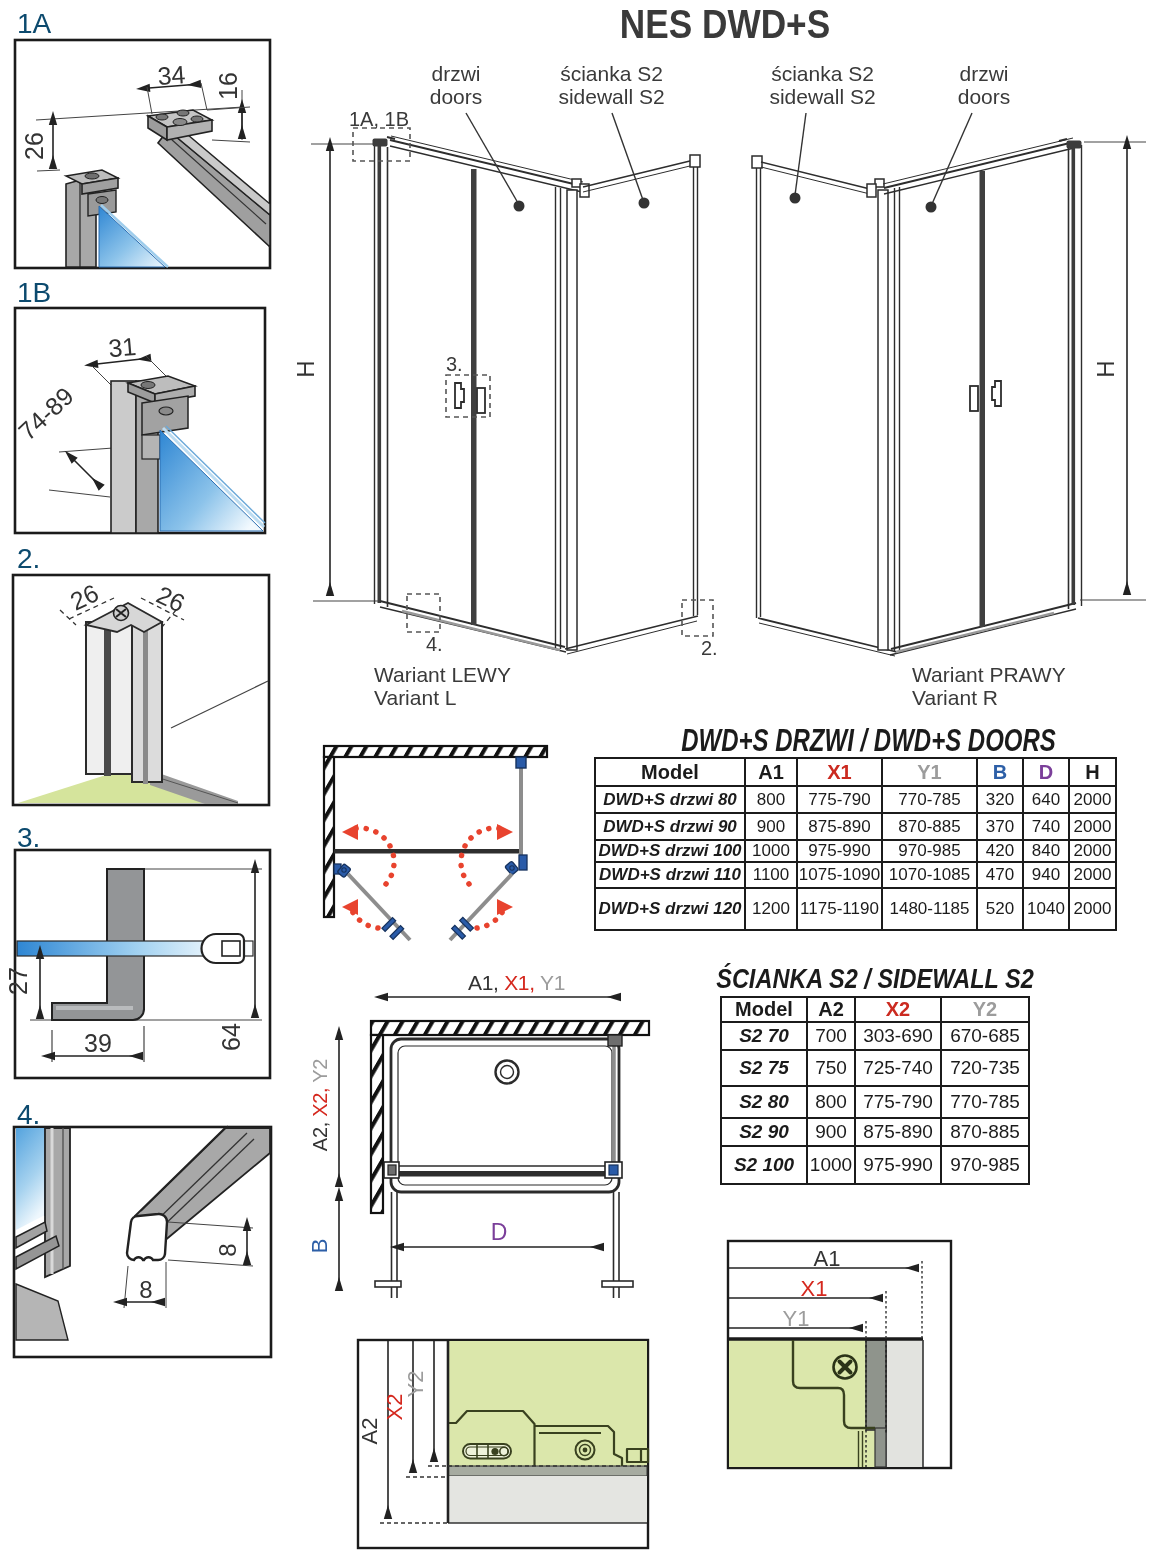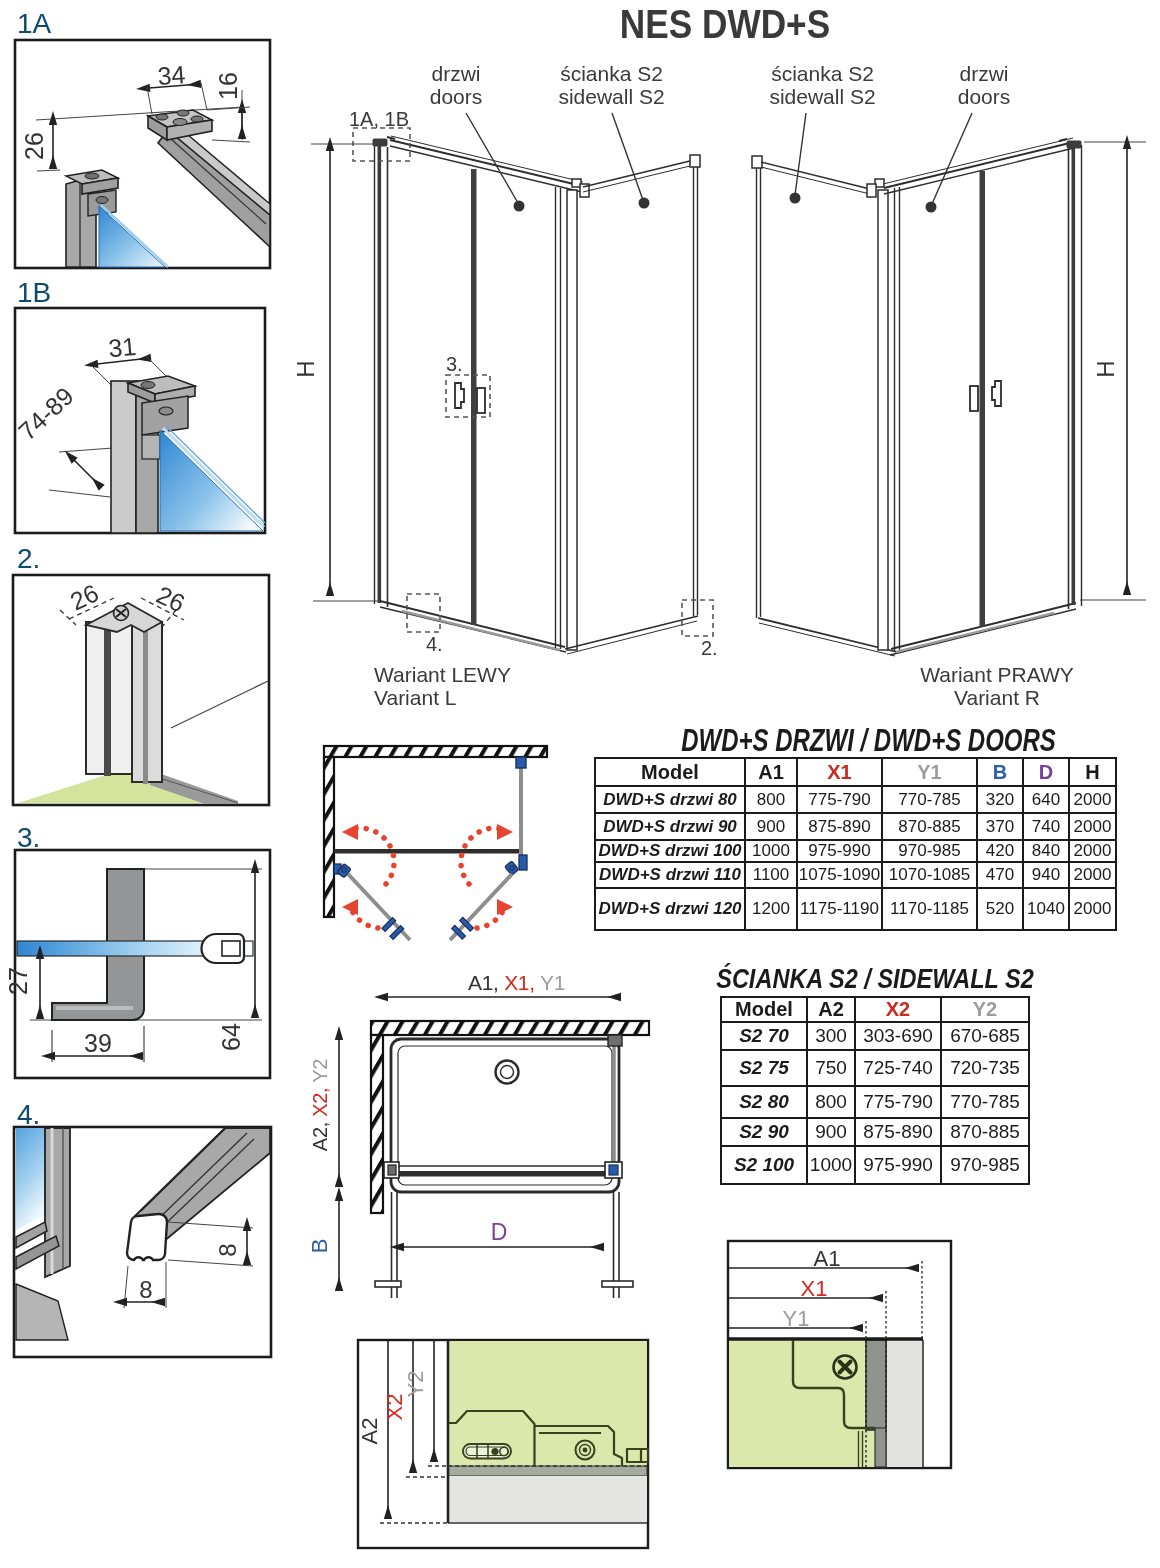--- a/index.html
+++ b/index.html
@@ -448,21 +448,21 @@
 <div class="abs lbl" style="left:554px;top:62px;width:115px;text-align:center">ścianka S2<br>sidewall S2</div>
 <div class="abs lbl" style="left:765px;top:62px;width:115px;text-align:center">ścianka S2<br>sidewall S2</div>
 <div class="abs lbl" style="left:928px;top:62px;width:112px;text-align:center">drzwi<br>doors</div>
 
 <div class="abs lbl" style="left:349px;top:108px;font-size:20px">1A, 1B</div>
 <div class="abs lbl" style="left:446px;top:353px;font-size:20px">3.</div>
 <div class="abs lbl" style="left:426px;top:633px;font-size:20px">4.</div>
 <div class="abs lbl" style="left:701px;top:637px;font-size:20px">2.</div>
 
 <div class="abs lbl" style="left:374px;top:663px">Wariant LEWY<br>Variant L</div>
-<div class="abs lbl" style="left:912px;top:663px;width:170px;text-align:center">Wariant PRAWY<br>Variant R</div>
+<div class="abs lbl" style="left:912px;top:663px;width:170px;text-align:left">Wariant PRAWY<br>Variant R</div>
 
 <div class="abs boxlbl" style="left:17px;top:8px">1A</div>
 <div class="abs boxlbl" style="left:17px;top:277px">1B</div>
 <div class="abs boxlbl" style="left:17px;top:543px">2.</div>
 <div class="abs boxlbl" style="left:17px;top:822px">3.</div>
 <div class="abs boxlbl" style="left:17px;top:1099px">4.</div>
 
 <div class="abs ttl" style="left:608px;top:722px;width:521px;text-align:center;font-size:32px;transform:scaleX(0.75);transform-origin:center">DWD+S DRZWI / DWD+S DOORS</div>
 <table id="t1" class="abs" style="left:594px;top:757px;width:521px">
 <colgroup>
@@ -517,21 +517,21 @@
         <td>1075-1090</td>
         <td>1070-1085</td>
         <td>470</td>
         <td>940</td>
         <td>2000</td>
       </tr>
 <tr style="height:42px">
         <td class="mod">DWD+S drzwi 120</td>
         <td>1200</td>
         <td>1175-1190</td>
-        <td>1170-1185</td>
+        <td>1480-1185</td>
         <td>520</td>
         <td>1040</td>
         <td>2000</td>
       </tr>
 </tbody>
   </table>
 
 <div class="abs ttl" style="left:650px;top:963px;width:450px;text-align:center;font-size:28px;transform:scaleX(0.84);transform-origin:center">ŚCIANKA S2 / SIDEWALL S2</div>
 <table id="t2" class="abs" style="left:720px;top:996px;width:308px">
 <colgroup>
@@ -542,21 +542,21 @@
     </colgroup>
 <tbody>
       <tr style="height:25px">
         <th>Model</th>
         <th>A2</th>
         <th class="red">X2</th>
         <th class="gry">Y2</th>
       </tr>
 <tr style="height:28px">
         <td class="mod">S2 70</td>
-        <td>300</td>
+        <td>700</td>
         <td>303-690</td>
         <td>670-685</td>
       </tr>
 <tr style="height:36px">
         <td class="mod">S2 75</td>
         <td>750</td>
         <td>725-740</td>
         <td>720-735</td>
       </tr>
 <tr style="height:32px">

